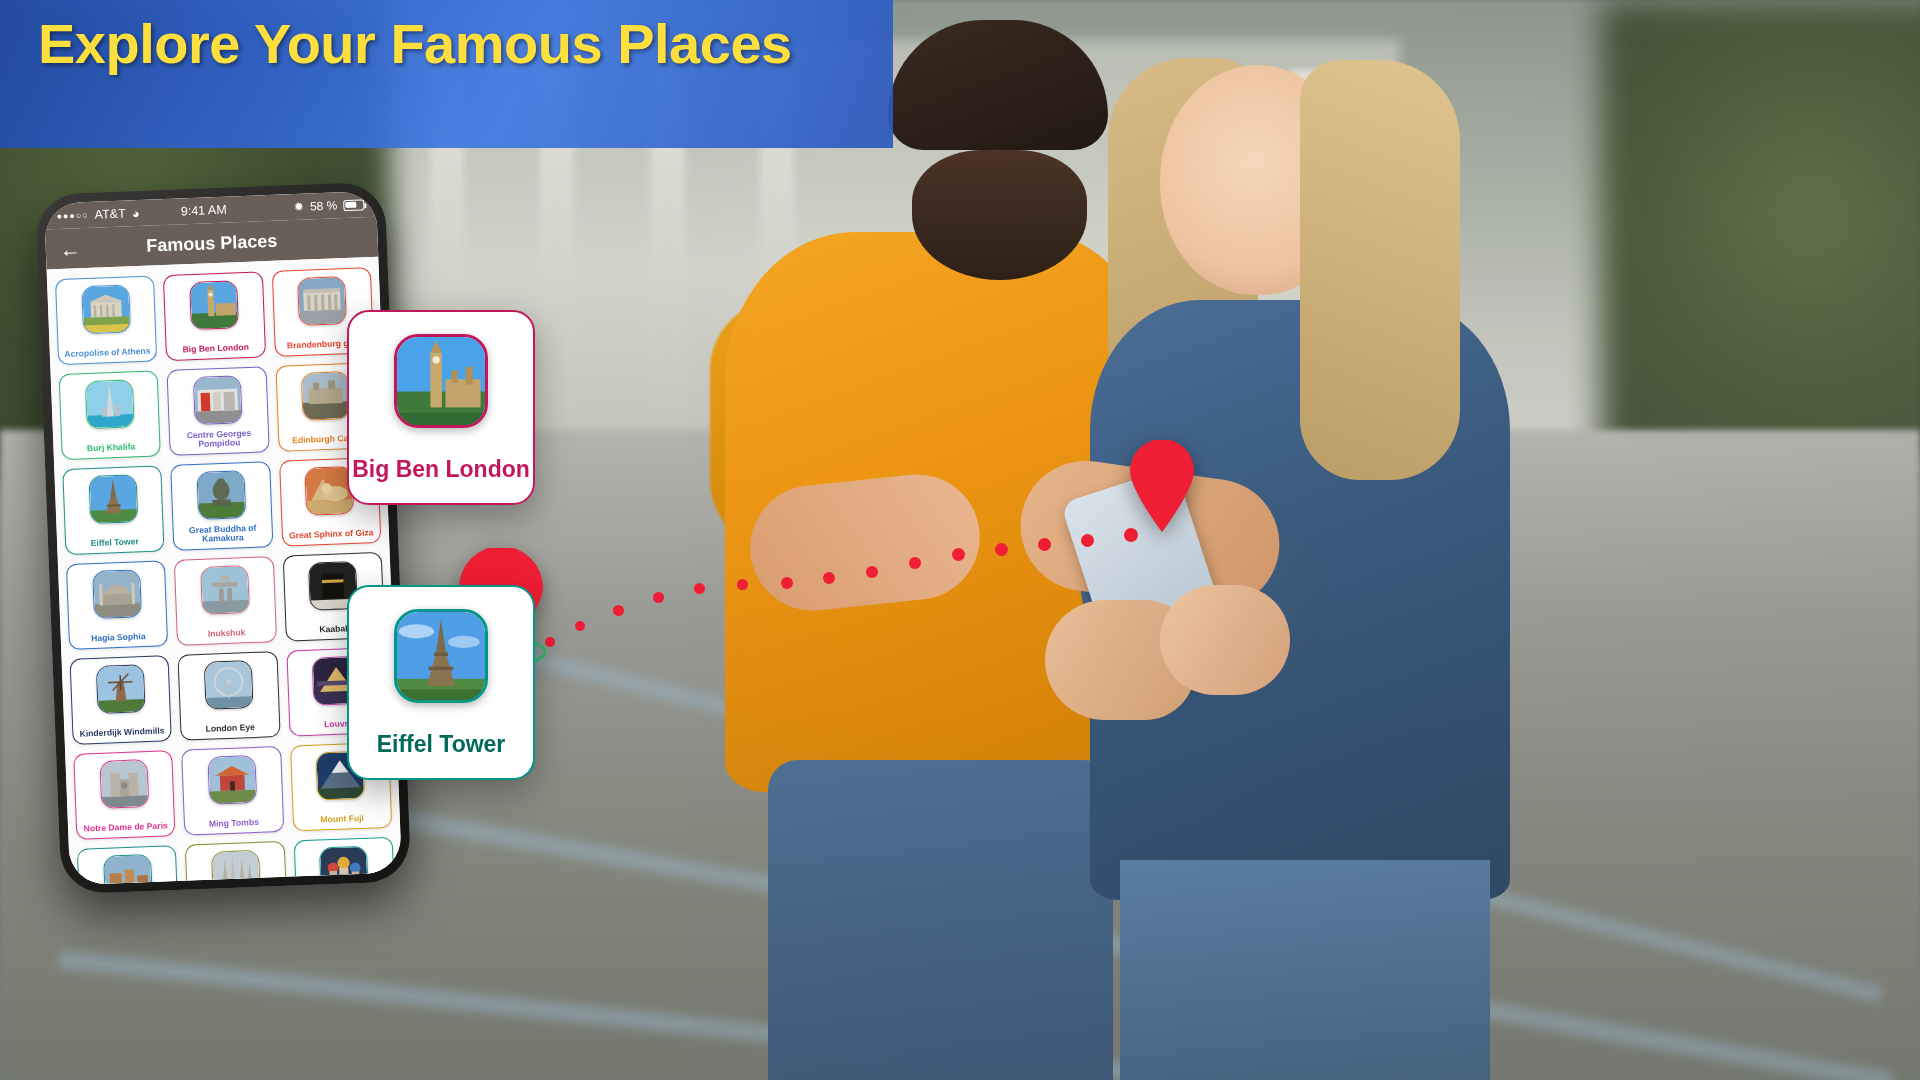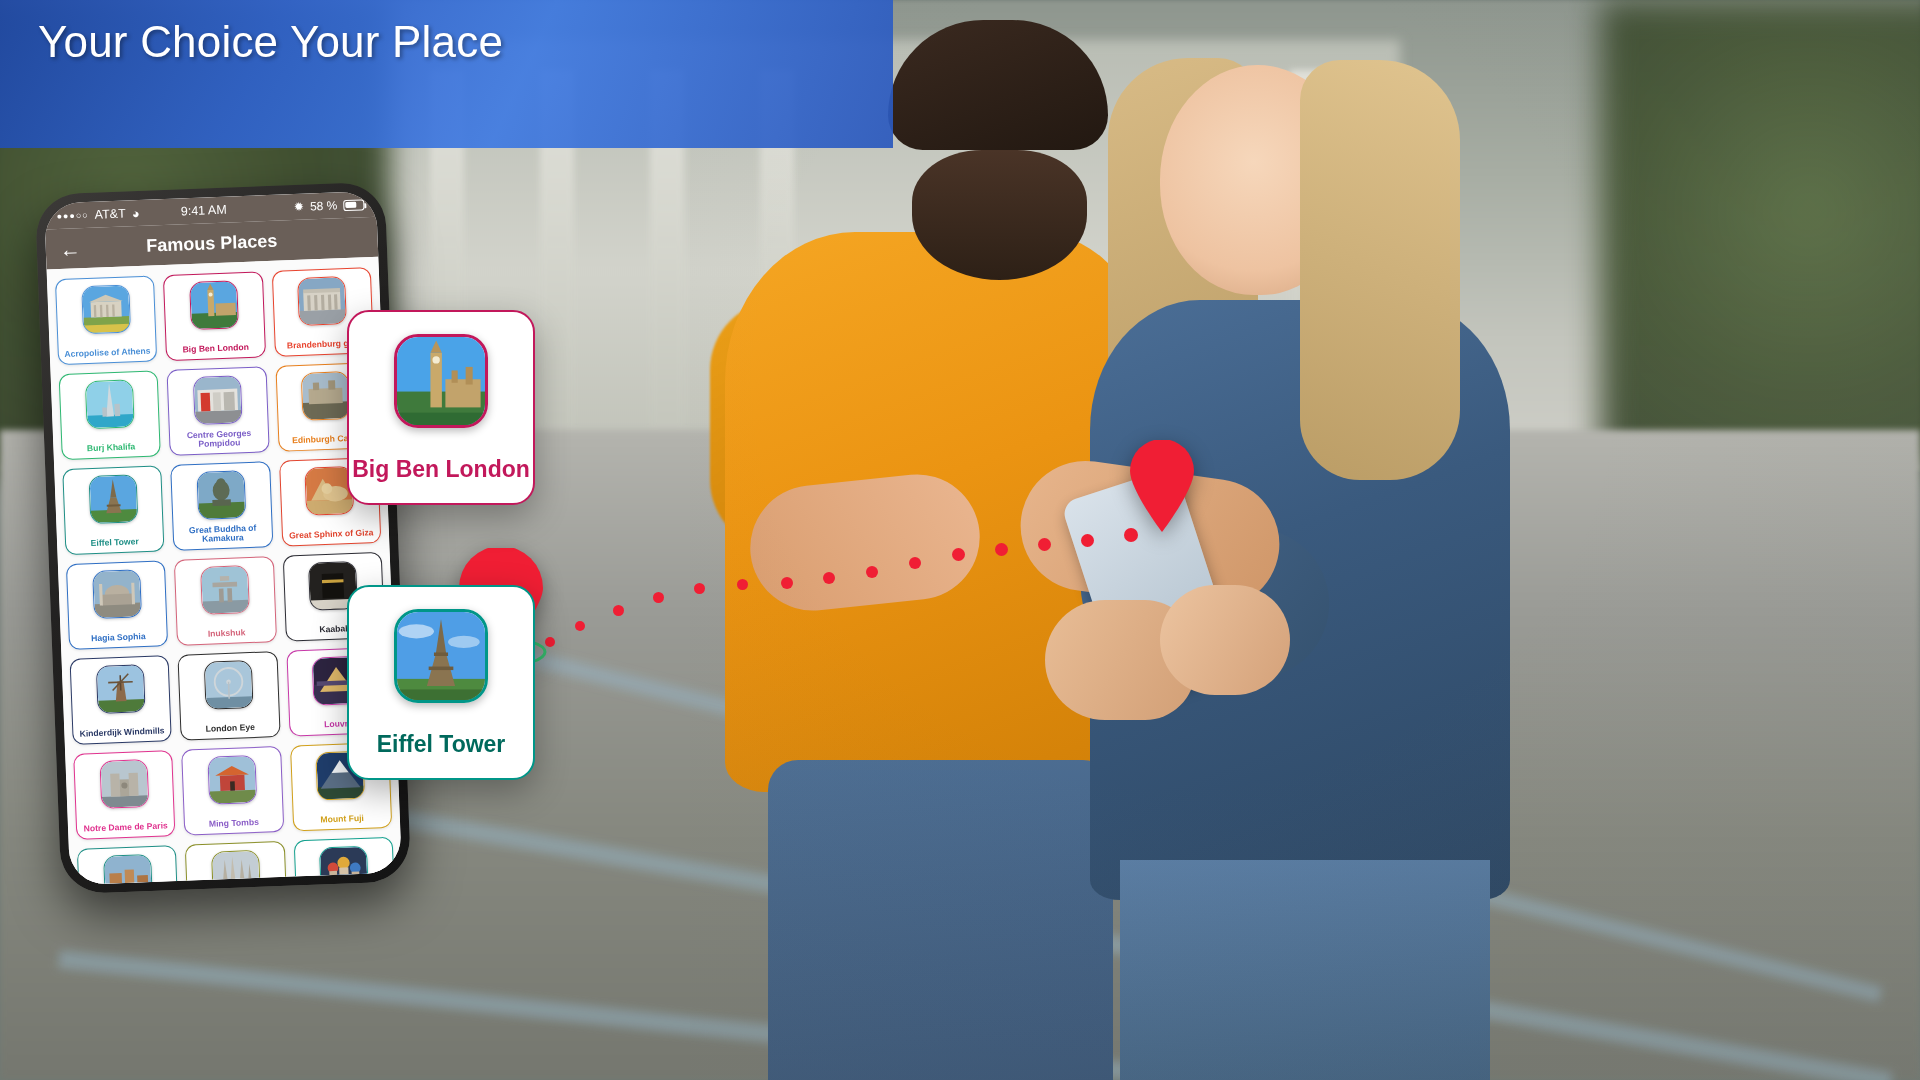--- a/index.html
+++ b/index.html
@@ -296,21 +296,21 @@
   <div class="blob man-arm-l"></div>
   <div class="blob man-arm-r"></div>
   <div class="blob phone-held"></div>
   <div class="blob hand-l"></div>
   <div class="blob hand-r"></div>
   <div id="people-veil"></div>
 </div>
 
 <div id="hero"></div>
 <div id="hero-inner">
-  <div class="hero-sub">Your Choice Your Place</div>
+  <div class="hero-title">Explore Your Famous Places</div>
 </div>
 
 <div id="phone">
   <div id="phone-body">
     <div id="phone-screen">
 
       <div id="statusbar">
         <span class="sb-dots">●●●○○</span>
         <span class="sb-carrier">AT&amp;T</span>
         <span class="sb-wifi">◕</span>

